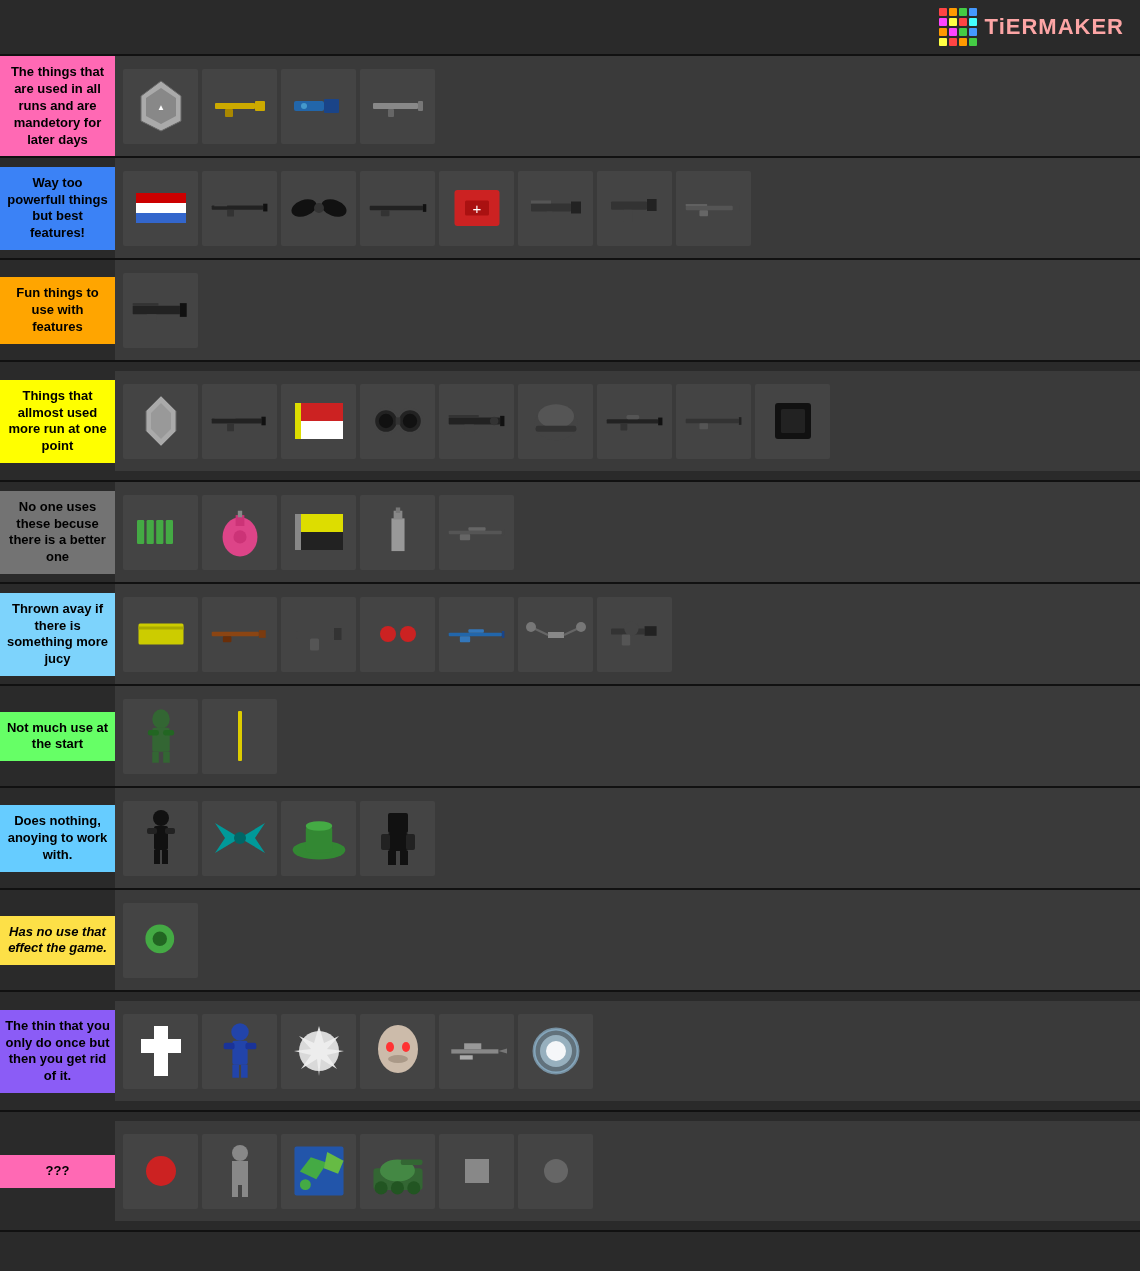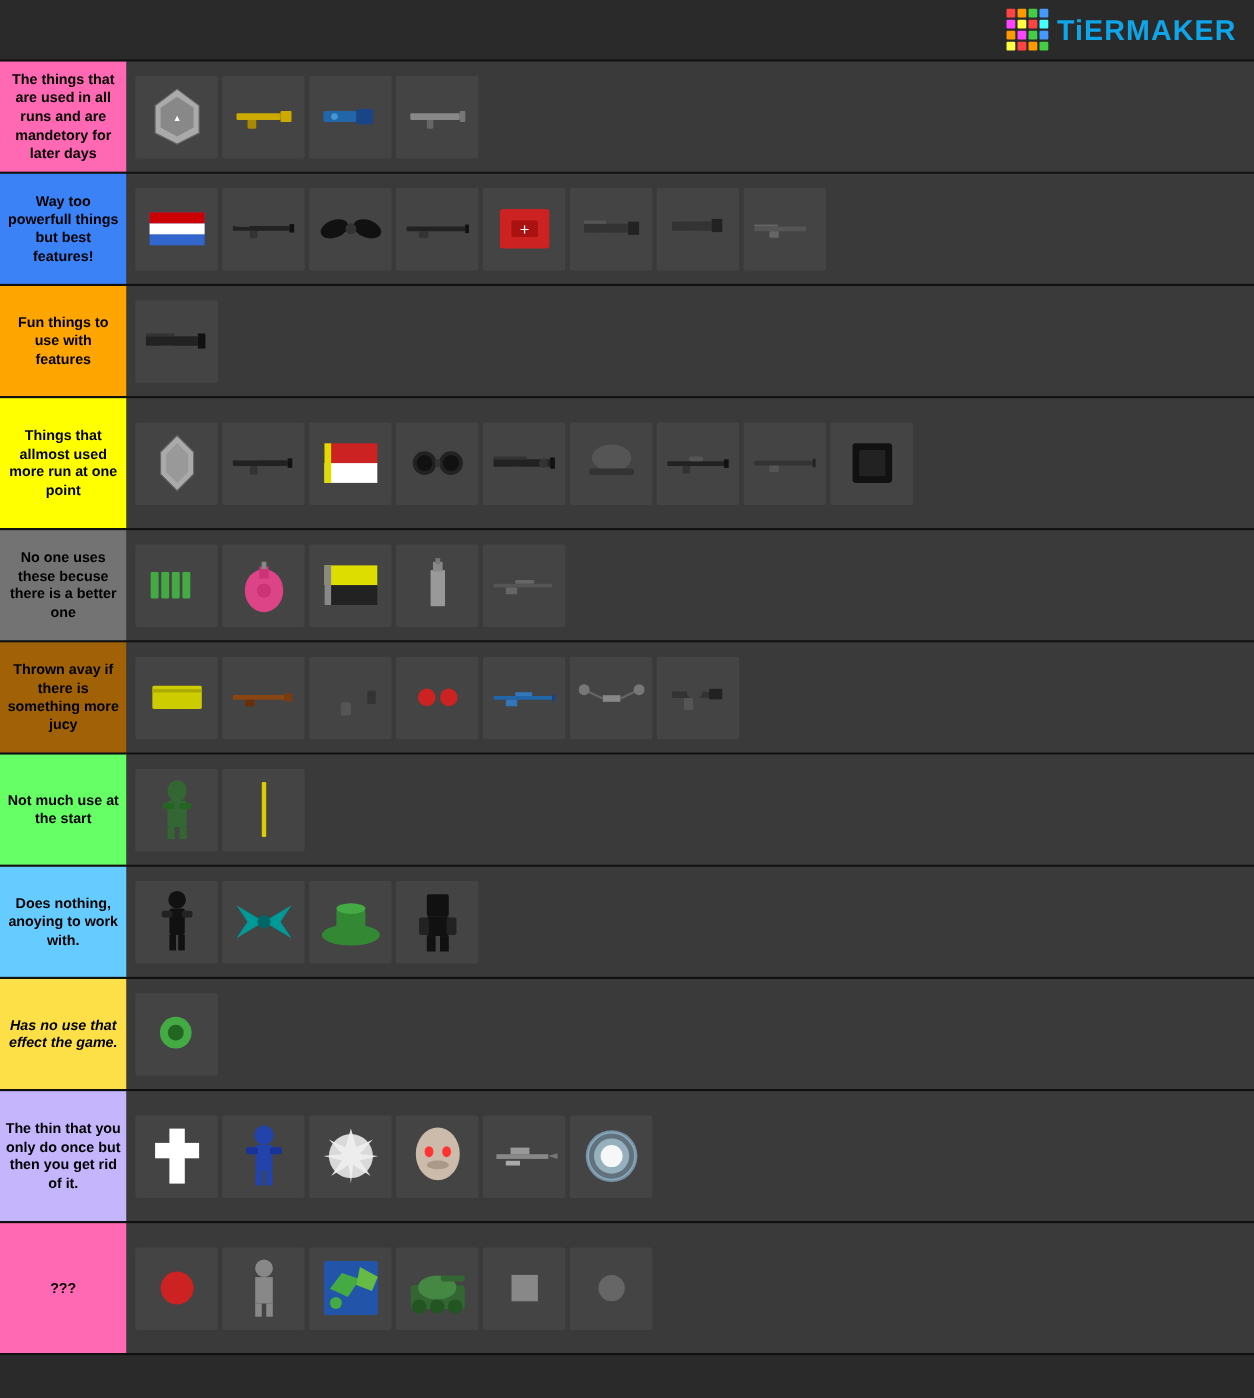--- a/index.html
+++ b/index.html
@@ -6,20 +6,21 @@
     body {
       background: #2a2a2a;
       font-family: Arial, sans-serif;
       width: 1140px;
     }
 
     .tier-row {
       display: flex;
       border-bottom: 2px solid #111;
       min-height: 100px;
+      align-items: center;
     }
 
     .tier-label {
       width: 115px;
       min-width: 115px;
       display: flex;
       align-items: center;
       justify-content: center;
       text-align: center;
       font-size: 13px;
@@ -74,44 +75,44 @@
       gap: 2px;
     }
 
     .logo-cell {
       width: 8px;
       height: 8px;
       border-radius: 1px;
     }
 
     .logo-text {
-      color: #0ea5e9;
-      font-size: 26px;
+      color: #fca5a5;
+      font-size: 22px;
       font-weight: 900;
       font-family: Arial Black, sans-serif;
       letter-spacing: 1px;
     }
 
     
     .svg-item {
       width: 60px;
       height: 60px;
     }
 
     
     .tier-pink { background-color: #ff69b4; }
     .tier-hotpink { background-color: #3b82f6; }
     .tier-orange { background-color: #ffa500; }
     .tier-yellow { background-color: #ffff00; }
     .tier-limeyellow { background-color: #737373; }
-    .tier-yellowgreen { background-color: #a16207; }
+    .tier-yellowgreen { background-color: #7dd3fc; }
     .tier-green { background-color: #66ff66; }
     .tier-cyan { background-color: #66ccff; }
     .tier-gray { background-color: #fde047; font-style: italic; }
-    .tier-darkgray { background-color: #c4b5fd; }
+    .tier-darkgray { background-color: #8b5cf6; }
     .tier-pink2 { background-color: #ff69b4; }
   </style>
 </head>
 <body>
 
 <div class="header">
   <div class="logo">
     <div class="logo-grid">
 
       <div class="logo-cell" style="background:#ff4444"></div>

